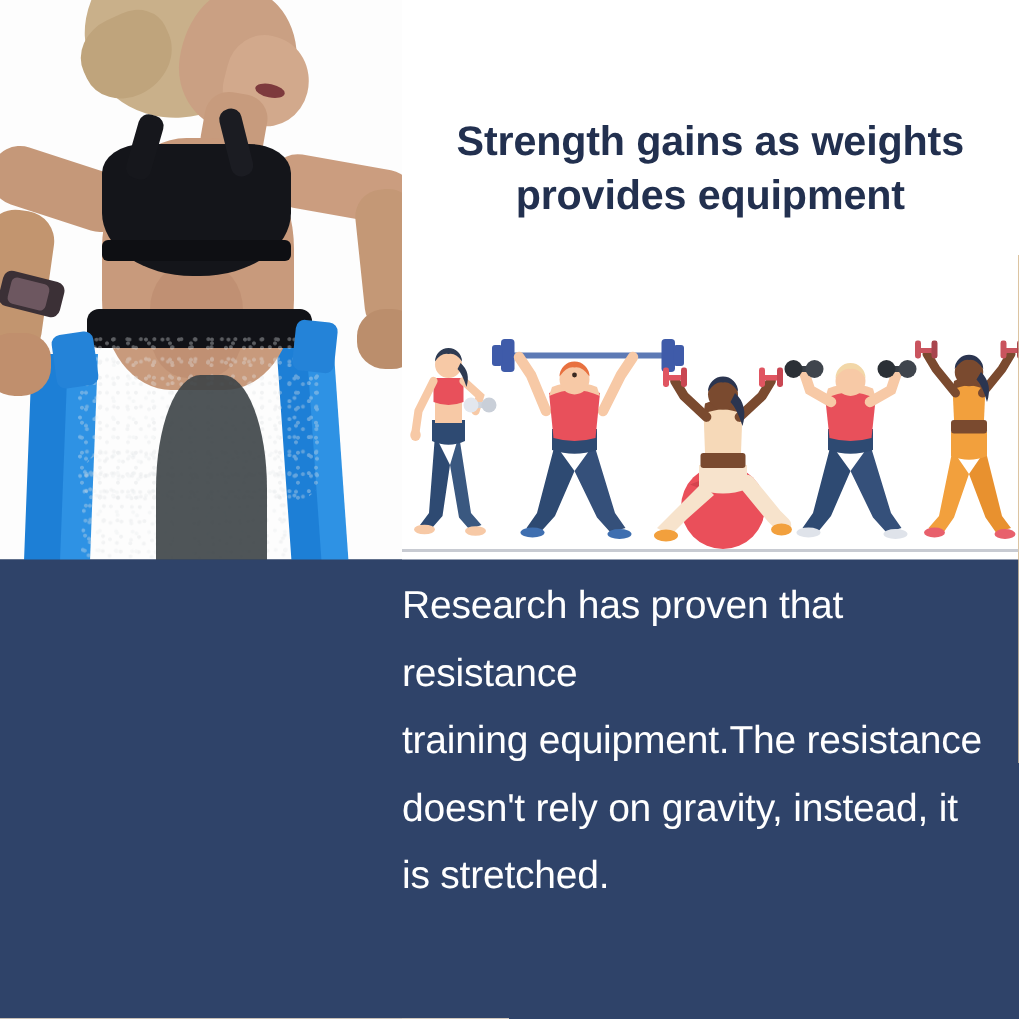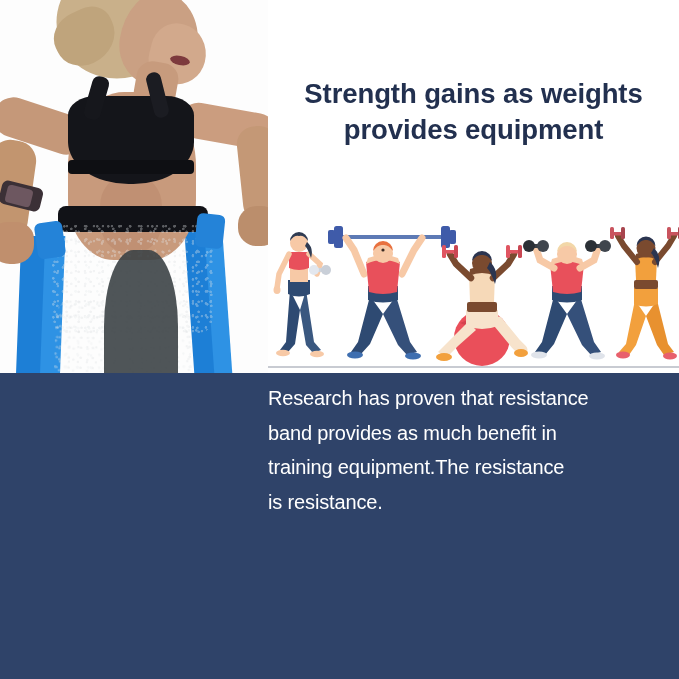--- a/index.html
+++ b/index.html
@@ -107,21 +107,21 @@
   .strip svg{display:block;}
   .strip-line{position:absolute;left:0;bottom:2px;width:411px;height:2px;background:#c8cbd2;}
 
   
   .panel{
     position:absolute;left:-20px;top:373px;width:699px;height:306px;
     background:#2f4369;
   }
   .body-text{
     position:absolute;left:288px;top:8px;width:400px;
-    color:#ffffff;font-size:20px;line-height:1.73;font-weight:400;
+    color:#ffffff;font-size:26px;line-height:1.73;font-weight:400;
     letter-spacing:-.15px;
   }
 </style>
 </head>
 <body>
 
 <div id="page">
 
   <div class="photo-col">
     <div class="photo-white"></div>
@@ -345,19 +345,19 @@
         </g>
       </svg>
       <div class="strip-line"></div>
     </div>
   </div>
 
   <div class="panel">
 
     <div class="body-text">
       <div>Research has proven that resistance</div>
-      <div>band provides as much benefit in</div>
       <div>training equipment.The resistance</div>
-      <div>is resistance.</div>
+      <div>doesn't rely on gravity, instead, it</div>
+      <div>is stretched.</div>
     </div>
   </div>
 
 </div>
 
 </body></html>

